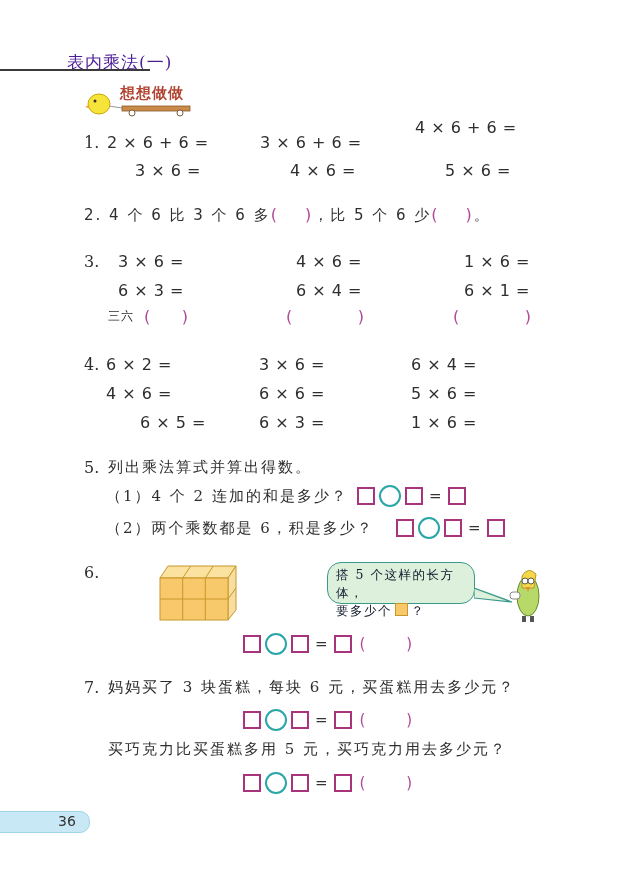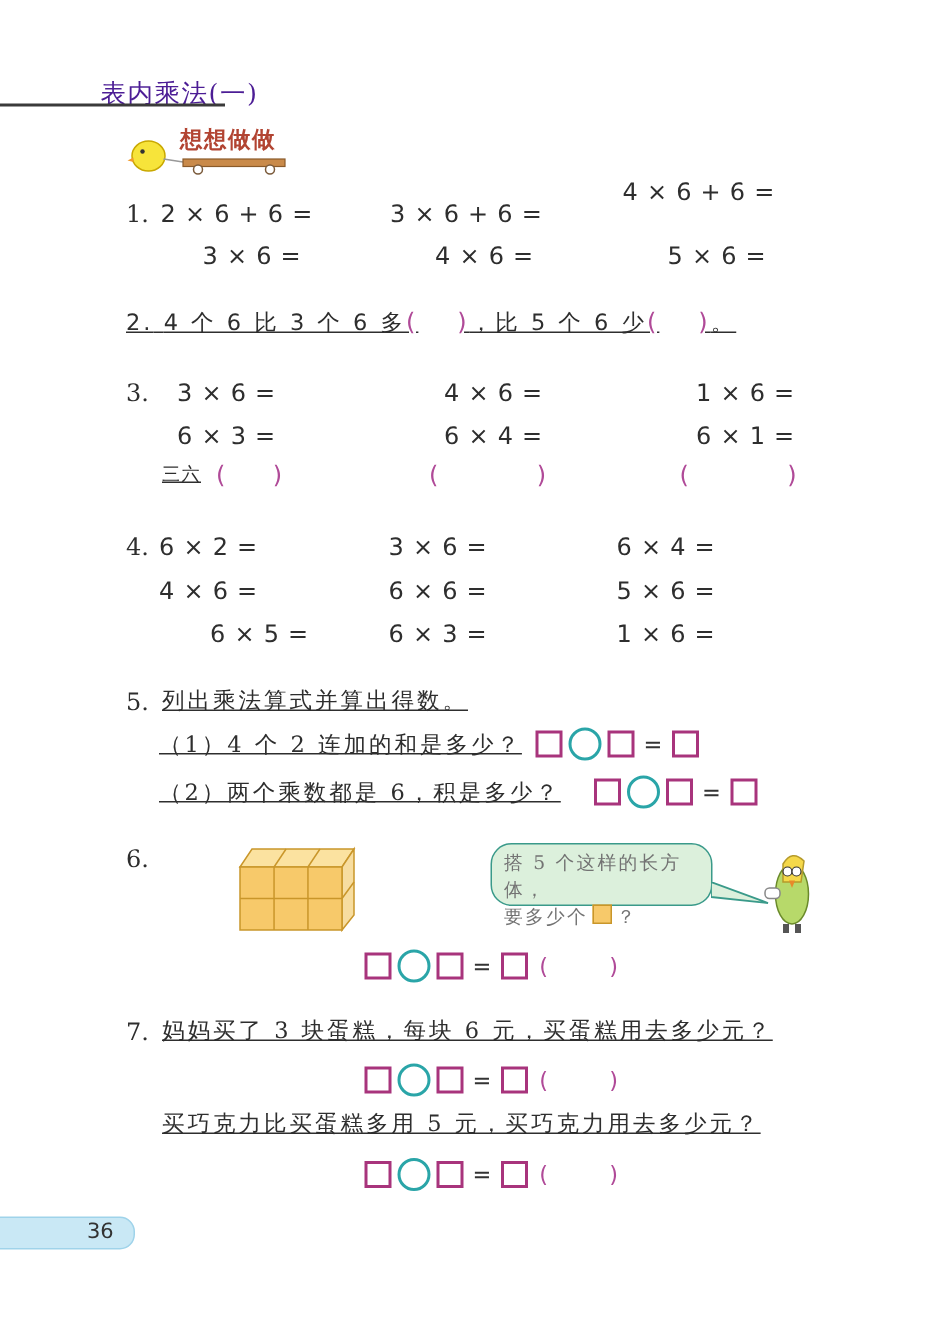--- a/index.html
+++ b/index.html
@@ -4,33 +4,33 @@
 <style>
   html, body { margin:0; padding:0; background:#ffffff; }
   body { width:620px; height:879px; position:relative; overflow:hidden;
          font-family: "DejaVu Sans", "Liberation Sans", sans-serif; color:#2a2a2a; }
   .abs { position:absolute; }
   .serif { font-family: "DejaVu Serif", "Liberation Serif", serif; }
   .header-rule { left:0; top:69px; width:150px; height:2px; background:#3a3a3a; }
   .header-title { left:67px; top:51px; font-size:17px; letter-spacing:1px; color:#4c1d95; }
   .math { font-size:16px; letter-spacing:0.5px; color:#2e2e2e; white-space:nowrap; }
   .num { font-size:16px; color:#2e2e2e; }
-  .cn { font-size:15px; color:#2e2e2e; white-space:nowrap; letter-spacing:2px;text-decoration:underline; }
+  .cn { font-size:15px; color:#2e2e2e; white-space:nowrap; letter-spacing:2px; }
   .paren { color:#b04a98; font-size:16px; }
   .eq-row { display:flex; align-items:center; gap:4px; }
   .box { width:18px; height:18px; border:2px solid #a8347c; box-sizing:border-box; }
   .circ { width:22px; height:22px; border:2px solid #2aa5a8; border-radius:50%; box-sizing:border-box; }
   .eqsign { font-size:15px; color:#333; margin:0 2px; }
   .unit { color:#b04a98; font-size:15px; margin-left:4px; letter-spacing:18px; }
   .page-tab { left:-10px; top:811px; width:98px; height:20px; background:#c9e8f5;
               border-radius:0 10px 10px 0; border:1px solid #9fd3ea; }
   .page-num { left:58px; top:813px; font-size:14px; color:#333; }
   .bubble { left:327px; top:562px; width:148px; height:42px; background:#dcf0dc;
             border:1.5px solid #3a9a8a; border-radius:14px; padding:3px 8px; box-sizing:border-box; }
-  .bubble-text { font-size:12.5px; line-height:18px; letter-spacing:1.5px; color:#737373; }
+  .bubble-text { font-size:12.5px; line-height:18px; letter-spacing:1.5px; color:#0f172a; }
   .badge-text { font-size:15px; font-weight:bold; color:#b24432; letter-spacing:1px; }
 </style>
 </head>
 <body>
 
 <div class="abs header-title serif">表内乘法(一)</div>
 <div class="abs header-rule"></div>
 
 <div class="abs" style="left:84px;top:84px;width:110px;height:34px;">
   <svg width="110" height="34">

